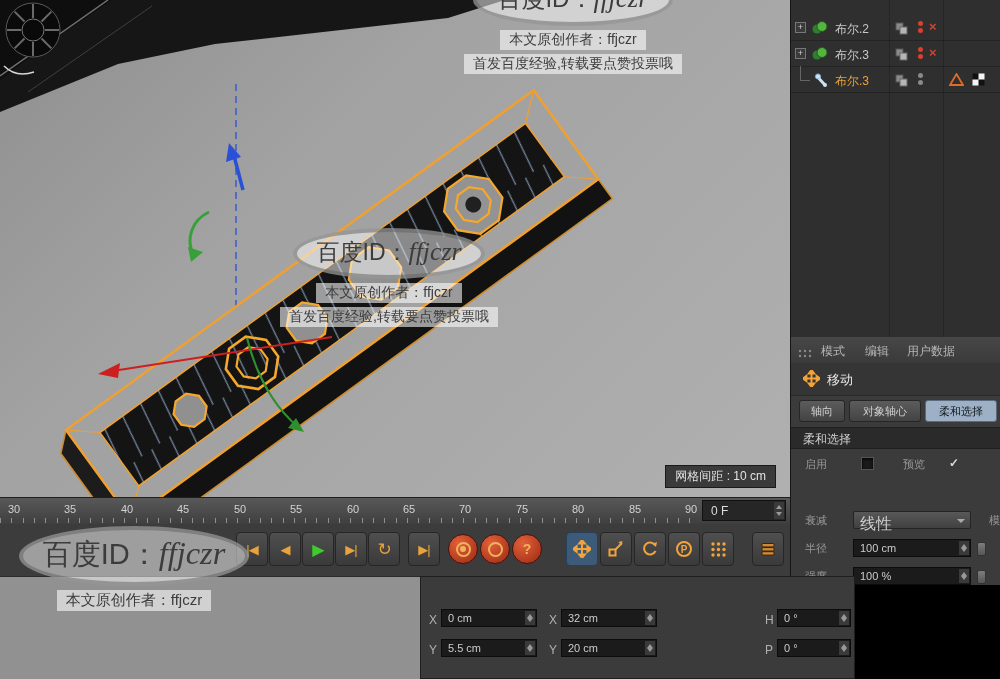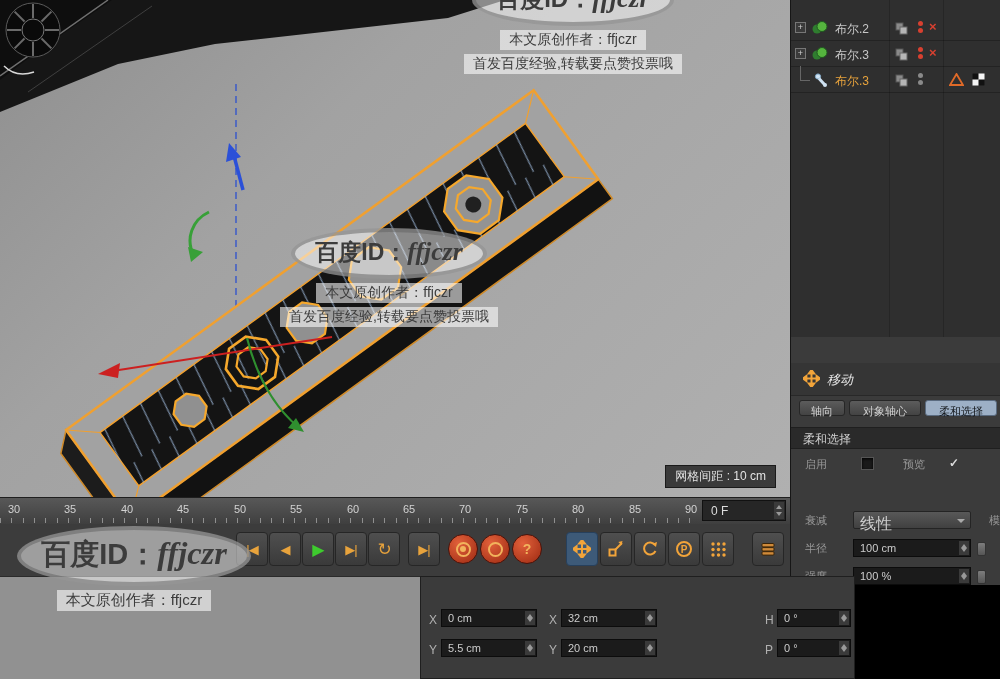--- a/index.html
+++ b/index.html
@@ -32,23 +32,23 @@
   .om-dots.gray i{background:#8a8a8a;}
   .om-x{position:absolute;left:138px;top:3px;color:#d84030;font-weight:bold;font-size:13px;}
   .om-tag{position:absolute;top:4px;}
 
   
   #attr{left:790px;top:337px;width:210px;height:342px;background:#3b3b3b;border-left:1px solid #161616;}
   #attr-tabs{position:absolute;left:0;top:0;width:210px;height:26px;
      background:linear-gradient(#474747,#3a3a3a);border-bottom:1px solid #242424;}
   .tab-label{position:absolute;top:6px;font-size:12px;color:#b5b5b5;}
   #attr-tool{position:absolute;left:0;top:26px;width:210px;height:32px;background:#353535;border-bottom:1px solid #282828;}
-  #attr-tool .tool-name{position:absolute;left:36px;top:8px;font-size:13px;color:#e6e6e6;font-style:italic;}
+  #attr-tool .tool-name{position:absolute;left:36px;top:8px;font-size:13px;color:#e6e6e6;}
   #attr-btns{position:absolute;left:0;top:58px;width:210px;height:32px;}
-  .mode-btn{position:absolute;top:5px;height:16px;background:linear-gradient(#5c5c5c,#434343);
+  .mode-btn{position:absolute;top:5px;height:22px;background:linear-gradient(#5c5c5c,#434343);
      border:1px solid #262626;border-radius:3px;color:#cfcfcf;font-size:11px;text-align:center;
      line-height:20px;box-sizing:border-box;}
   .mode-btn.active{background:#9db0c6;color:#101418;border-color:#5a6b80;}
   #attr-section{position:absolute;left:0;top:90px;width:210px;height:22px;background:#2a2a2a;
      border-top:1px solid #1f1f1f;border-bottom:1px solid #1f1f1f;color:#d0d0d0;font-size:12px;
      line-height:22px;padding-left:12px;box-sizing:border-box;}
   .attr-row{position:absolute;left:0;width:210px;height:28px;overflow:hidden;}
   .attr-label{position:absolute;left:14px;top:7px;font-size:11px;color:#989898;}
   .attr-label2{position:absolute;left:112px;top:7px;font-size:11px;color:#989898;}
   .checkbox{position:absolute;top:7px;width:13px;height:13px;background:#1a1a1a;border:1px solid #555;
@@ -103,21 +103,21 @@
   #coords{left:420px;top:576px;width:435px;height:103px;background:#3b3b3b;border:1px solid #1f1f1f;box-sizing:border-box;}
   #coords-header{position:absolute;left:0;top:0;width:433px;height:22px;
      background:linear-gradient(#4b4b4b,#3d3d3d);border-bottom:1px solid #262626;}
   .coord-h{position:absolute;top:4px;font-size:12px;color:#c8c8c8;}
   .coord-label{position:absolute;font-size:12px;color:#b0b0b0;}
   #blackbox{left:855px;top:585px;width:145px;height:94px;background:#000;z-index:40;}
 
   
   .stamp{position:absolute;text-align:center;color:#3c3c3c;z-index:60;}
   .oval{display:inline-block;border:4px solid rgba(96,96,96,.5);background:rgba(255,255,255,.5);
-     border-radius:50%;padding:5px 20px 7px;font-weight:bold;white-space:nowrap;}
+     border-radius:50%;padding:5px 20px 7px;font-weight:normal;white-space:nowrap;}
   .oval .en{font-family:"Liberation Serif",serif;font-style:italic;font-size:1.12em;}
   .stamp .line{background:rgba(255,255,255,.58);margin:4px auto 0;padding:1px 9px;width:max-content;white-space:nowrap;}
   #stamp-top{left:437px;top:-26px;width:272px;font-size:14px;}
   #stamp-top .oval{font-size:24px;}
   #stamp-center{left:256px;top:228px;width:266px;font-size:14px;}
   #stamp-center .oval{font-size:23px;}
   #stamp-bottom{left:-16px;top:526px;width:300px;font-size:15px;}
   #stamp-bottom .oval{font-size:29px;}
 
   .grip{display:inline-block;}
@@ -282,20 +282,37 @@
             <rect x="0" y="0" width="6.5" height="6.5" fill="#111"></rect>
             <rect x="6.5" y="6.5" width="6.5" height="6.5" fill="#111"></rect>
             <rect width="13" height="13" fill="none" stroke="#333"></rect>
           </svg>
       </span>
       <span class="om-sep"></span>
     </div>
   </div>
 
   <div id="attr" class="abs">
+    <div id="attr-tabs">
+      <span class="grip" style="position:absolute;left:7px;top:8px">
+        <svg width="14" height="10">
+            <g fill="#8a8a8a">
+              <circle cx="2" cy="2" r="1.2"></circle>
+              <circle cx="7" cy="2" r="1.2"></circle>
+              <circle cx="12" cy="2" r="1.2"></circle>
+              <circle cx="2" cy="7" r="1.2"></circle>
+              <circle cx="7" cy="7" r="1.2"></circle>
+              <circle cx="12" cy="7" r="1.2"></circle>
+            </g>
+          </svg>
+      </span>
+      <span class="tab-label" style="left:30px">模式</span>
+      <span class="tab-label" style="left:74px">编辑</span>
+      <span class="tab-label" style="left:116px">用户数据</span>
+    </div>
 
     <div id="attr-tool">
       <span style="position:absolute;left:12px;top:7px">
         <svg width="17" height="17">
             <g stroke="#f2a43a" stroke-width="2" fill="#f2a43a">
               <line x1="8.5" y1="3" x2="8.5" y2="14"></line>
               <line x1="3" y1="8.5" x2="14" y2="8.5"></line>
               <path d="M8.5 0l-2.6 3.4h5.2z"></path>
               <path d="M8.5 17l-2.6-3.4h5.2z"></path>
               <path d="M0 8.5l3.4-2.6v5.2z"></path>

